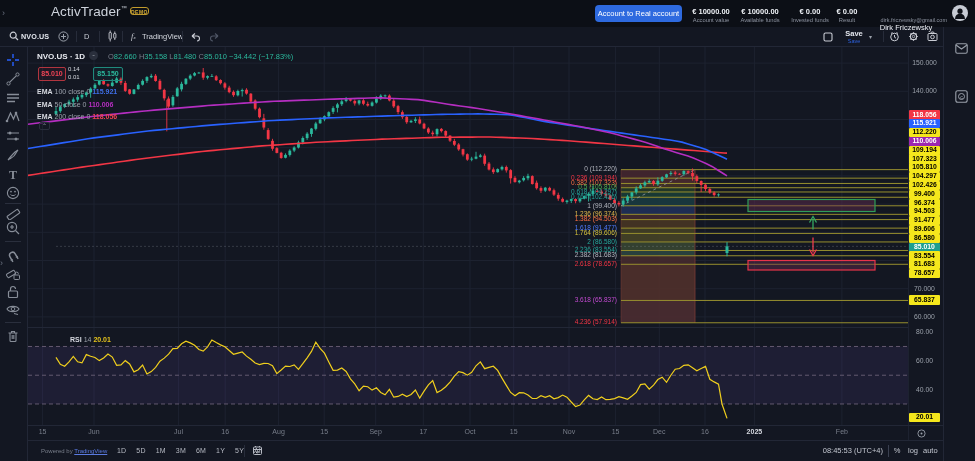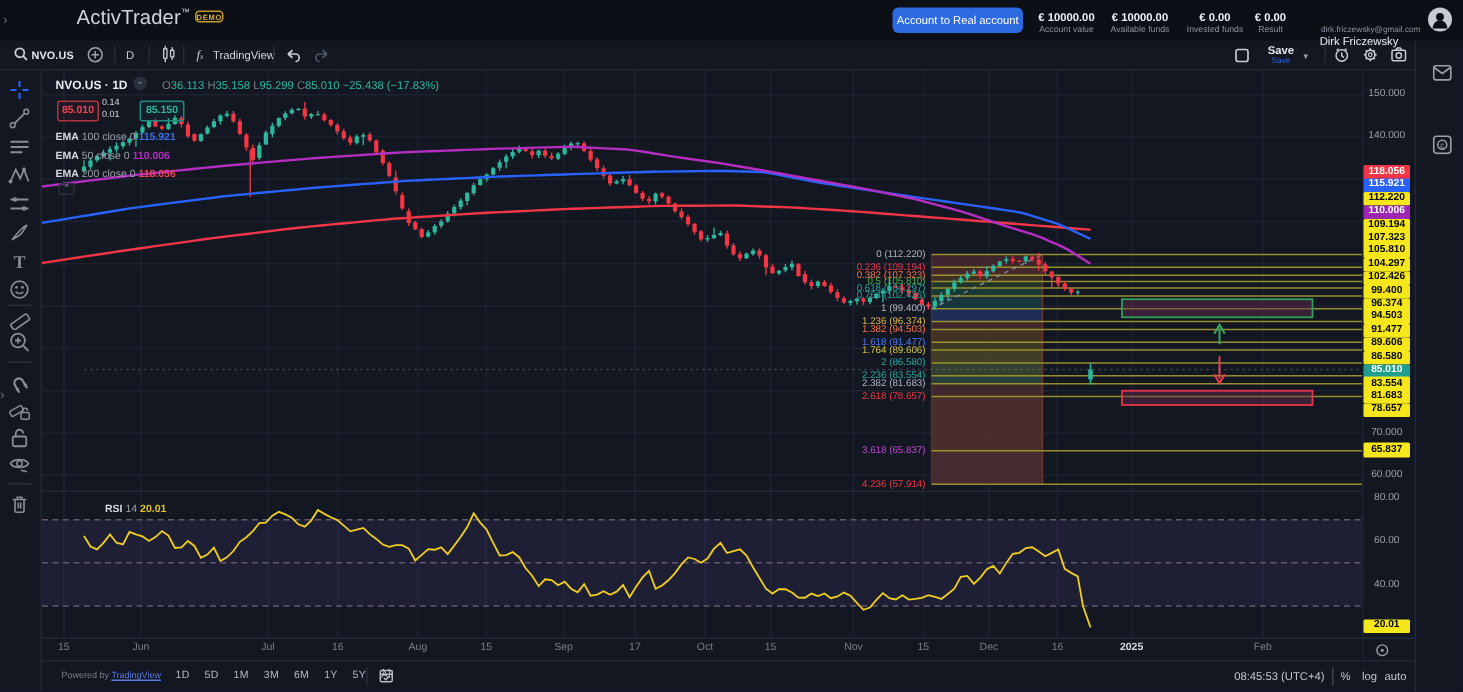--- a/index.html
+++ b/index.html
@@ -602,21 +602,21 @@
 <div style="position:absolute;left:826.9px;top:428px;width:30px;text-align:center;font-size:7px;font-weight:normal;color:#787e8a">Feb</div>
 
 <div style="position:absolute;left:28px;top:425px;width:915px;height:1px;background:#222736"></div>
 <svg style="position:absolute;left:917px;top:429px" width="9" height="9" viewBox="0 0 9 9">
     <circle cx="4.5" cy="4.5" r="3.6" stroke="#9aa0aa" stroke-width="0.9" fill="none"></circle>
     <circle cx="4.5" cy="4.5" r="1" fill="#9aa0aa"></circle>
   </svg>
 
 <div style="position:absolute;left:37px;top:51.5px;font-size:8px;font-weight:bold;color:#e8eaf0">NVO.US · 1D</div>
 <div style="position:absolute;left:89px;top:51px;width:9px;height:9px;border-radius:50%;background:#2a2f3c;color:#9aa0aa;font-size:8px;line-height:8px;text-align:center">-</div>
-<div style="position:absolute;left:108px;top:51.5px;font-size:7.5px;color:#787e8a">O<span style="color:#2bb89c">36.113</span> H<span style="color:#2bb89c">35.158</span> L<span style="color:#2bb89c">95.299</span> C<span style="color:#2bb89c">85.010</span> <span style="color:#2bb89c">−25.438 (−17.83%)</span></div>
+<div style="position:absolute;left:108px;top:51.5px;font-size:7.5px;color:#787e8a">O<span style="color:#2bb89c">82.660</span> H<span style="color:#2bb89c">35.158</span> L<span style="color:#2bb89c">81.480</span> C<span style="color:#2bb89c">85.010</span> <span style="color:#2bb89c">−34.442 (−17.83%)</span></div>
 <div style="position:absolute;left:38px;top:66.5px;width:28px;height:14px;border:1px solid #b1353f;border-radius:2px;background:rgba(242,54,69,0.06);color:#ef4455;font-size:7px;font-weight:bold;display:flex;align-items:center;justify-content:center">85.010</div>
 <div style="position:absolute;left:68px;top:66px;font-size:6px;color:#d5d8df">0.14</div>
 <div style="position:absolute;left:68px;top:74px;font-size:6px;color:#d5d8df">0.01</div>
 <div style="position:absolute;left:93px;top:66.5px;width:30px;height:14px;border:1px solid #1f8a7d;border-radius:2px;background:rgba(38,166,154,0.06);color:#2bb89c;font-size:7px;font-weight:bold;display:flex;align-items:center;justify-content:center">85.150</div>
 <div style="position:absolute;left:37px;top:88px;font-size:7px;color:#d5d8df"><b>EMA</b> <span style="color:#9aa0aa">100 close 0</span> <span style="color:#3f6fe8;font-weight:bold">115.921</span></div>
 <div style="position:absolute;left:37px;top:100.5px;font-size:7px;color:#d5d8df"><b>EMA</b> <span style="color:#9aa0aa">50 close 0</span> <span style="color:#b52ec1;font-weight:bold">110.006</span></div>
 <div style="position:absolute;left:37px;top:113px;font-size:7px;color:#d5d8df"><b>EMA</b> <span style="color:#9aa0aa">200 close 0</span> <span style="color:#ef4455;font-weight:bold">118.056</span></div>
 <div style="position:absolute;left:39px;top:122px;width:11px;height:8px;border:1px solid #2a2f3d;border-radius:2px;color:#9aa0aa;font-size:6px;line-height:7px;text-align:center">⌃</div>
 <div style="position:absolute;left:70px;top:336px;font-size:7px;color:#d5d8df"><b>RSI</b> <span style="color:#9aa0aa">14</span> <span style="color:#e3c21c;font-weight:bold">20.01</span></div>
 

